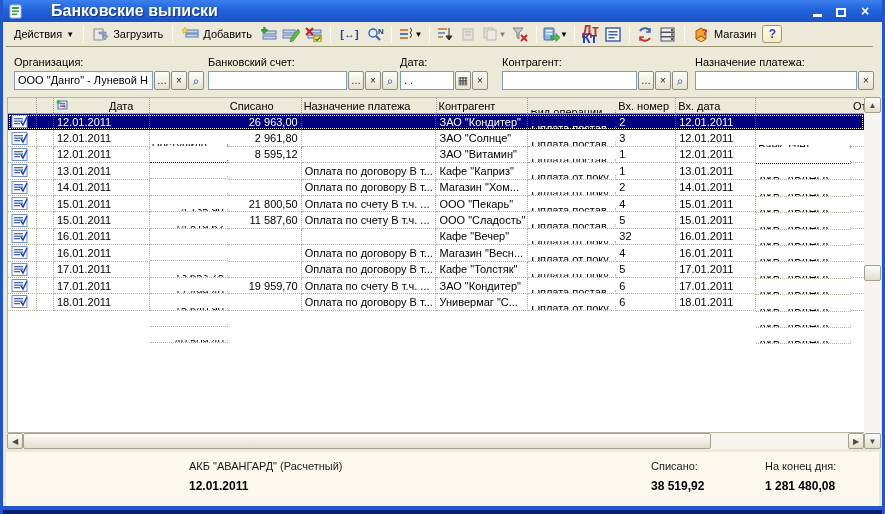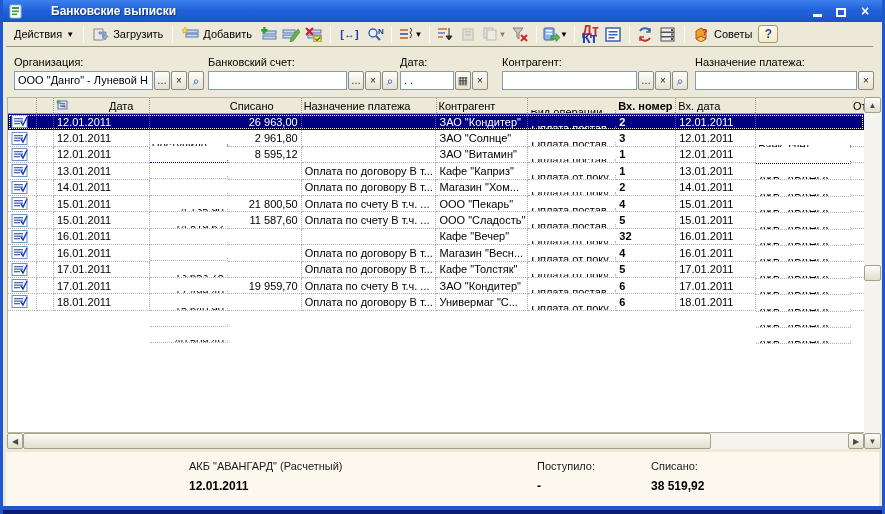--- a/index.html
+++ b/index.html
@@ -6,21 +6,21 @@
   html,body { width:885px; height:514px; overflow:hidden; }
   body { font-family:"Liberation Sans", sans-serif; background:#ECE9D8; position:relative; }
 
   .window { position:absolute; inset:0; background:#ECE9D8;
             border-left:3px solid #2057CE; border-right:3px solid #2057CE; }
 
   
   .titlebar { position:absolute; left:0; top:0; right:0; height:22px;
     background:linear-gradient(180deg,#3C80EE 0%, #2163DC 45%, #1C52C6 100%);
     display:flex; align-items:center; padding:0 6px; gap:6px; }
-  .titlebar .title { color:#fff; font-weight:bold; font-size:12px; flex:1;
+  .titlebar .title { color:#fff; font-weight:bold; font-size:16px; flex:1;
     text-shadow:1px 1px 1px rgba(0,0,40,.45); white-space:nowrap; overflow:hidden;padding-left:21px; }
   .win-controls { display:flex; align-items:center; gap:10px; padding-right:4px; }
   .wc { width:14px; height:12px; display:flex; align-items:flex-end; justify-content:center; cursor:default; }
   .wc-min  { }
   .wc-min .bar { width:9px; height:3px; background:#fff; }
   .wc-max .box { width:10px; height:9px; border:2px solid #fff; }
   .wc-close { color:#fff; font-weight:bold; font-size:14px; line-height:12px; align-items:center; }
 
   
   .toolbar { position:absolute; left:3px; right:9px; top:22px; height:25px;
@@ -54,21 +54,21 @@
   .grid-viewport { position:absolute; left:4px; top:97px; width:857px; height:336px;
     background:#fff; border:1px solid #B8B5A3; border-right:none; overflow:hidden; }
   .grid-header { display:flex; height:16px; background:#ECE9D8; border-bottom:1px solid #A5A291; }
   .gh { font-size:11px; padding:1px 2px; border-right:1px dotted #9C998A; overflow:hidden;
         white-space:nowrap; display:flex; align-items:center; gap:2px; }
   .grid-row { display:flex; height:16.4px; background:#fff; }
   .gc { font-size:11px; padding:1px 3px; border-right:1px dotted #B3B0A0; border-bottom:1px dotted #B3B0A0;
         overflow:hidden; white-space:nowrap; display:flex; align-items:center; }
   .gc.num { justify-content:flex-end; }
   .c0{width:29px;} .c1{width:17px;} .c2{width:96px;gap:40px;} .c3{width:78px;margin-top:46px;} .c4{width:74px;}
-  .c5{width:135px;} .c6{width:92px;} .c7{width:88px;margin-top:12px;} .c8{width:60px;font-weight:bold;} .c9{width:80px;}
+  .c5{width:135px;} .c6{width:92px;} .c7{width:88px;margin-top:12px;} .c8{width:60px;} .c9{width:80px;}
   .c10{width:95px;margin-top:47px;} .c11{width:13px; border-right:none;}
   .grid-row.selected { background:#000080; color:#fff; outline:1px dotted #fff; outline-offset:-2px; }
   .grid-row.selected .gc { border-right-color:#4a4ab0; border-bottom-color:#000080; }
   .sort-caret { margin-left:auto; font-size:8px; }
 
   
   .vscroll { position:absolute; left:861px; top:97px; width:17px; height:352px; background:#F5F4EE; }
   .hscroll { position:absolute; left:4px; top:433px; width:857px; height:16px; background:#F5F4EE; }
   .sbtn { position:absolute; background:linear-gradient(#FDFCF9,#E2DECC); border:1px solid #A5A08D;
     border-radius:2px; display:flex; align-items:center; justify-content:center;
@@ -262,21 +262,21 @@
     </span>
     <span class="tsep"></span>
     <span class="tbtn">
       <span>
         <svg width="16" height="15" viewBox="0 0 16 15">
           <path d="M2 12 L2 4 L7 1 L12 4 L12 12 L7 9 Z" fill="#F0A030" stroke="#A06010"></path>
           <path d="M2 12 L7 9 L12 12 L7 15 Z" fill="#F8C060" stroke="#A06010"></path>
           <text x="8" y="8" font-size="9" font-weight="bold" fill="#D02020">?</text>
         </svg>
       </span>
-      <span>Советы</span>
+      <span>Магазин</span>
     </span>
     <span class="helpbtn">?</span>
   </div>
 
   <span class="flabel" style="left:11px">Организация:</span>
   <div class="ffield" style="left:11px">
     <span class="finput" style="width:139px">ООО "Данго" - Луневой Н</span>
     <span class="fbtn">…</span>
     <span class="fbtn">×</span>
     <span class="fbtn mag">⌕</span>
@@ -634,27 +634,27 @@
     <div class="sbtn hs-left">◀</div>
     <div class="sbtn hs-thumb"></div>
     <div class="sbtn hs-right">▶</div>
   </div>
 
   <div class="infopanel">
     <div class="ig ig-acc">
       <div class="lab">АКБ "АВАНГАРД" (Расчетный)</div>
       <div class="val">12.01.2011</div>
     </div>
-    <div class="ig ig-recv">
-      <div class="lab">Поступило:</div>
-      <div class="val">-</div>
-    </div>
     <div class="ig ig-writ">
       <div class="lab">Списано:</div>
       <div class="val">38 519,92</div>
     </div>
+    <div class="ig ig-end">
+      <div class="lab">На конец дня:</div>
+      <div class="val">1 281 480,08</div>
+    </div>
   </div>
 
   <div class="bottom-border">
     <div class="b1"></div>
       <div class="b2"></div>
   </div>
 </div>
 
 </body></html>

